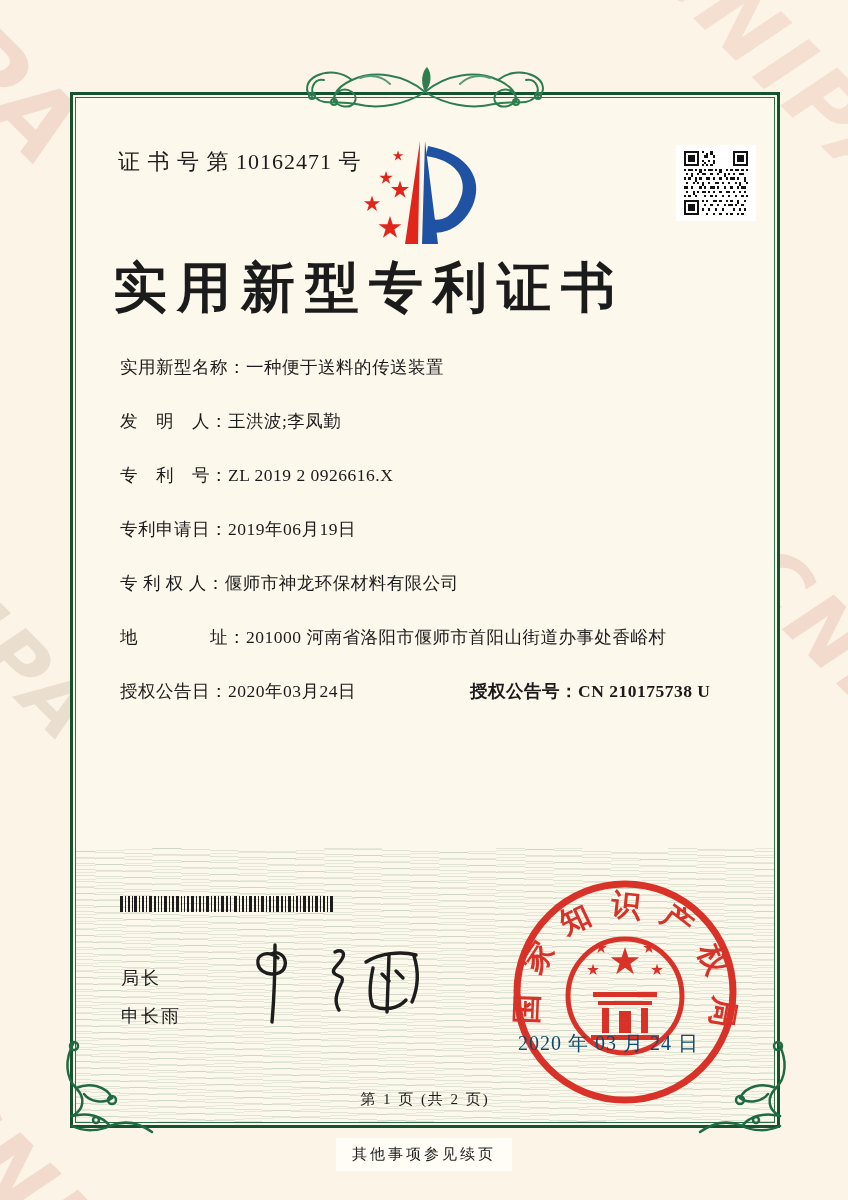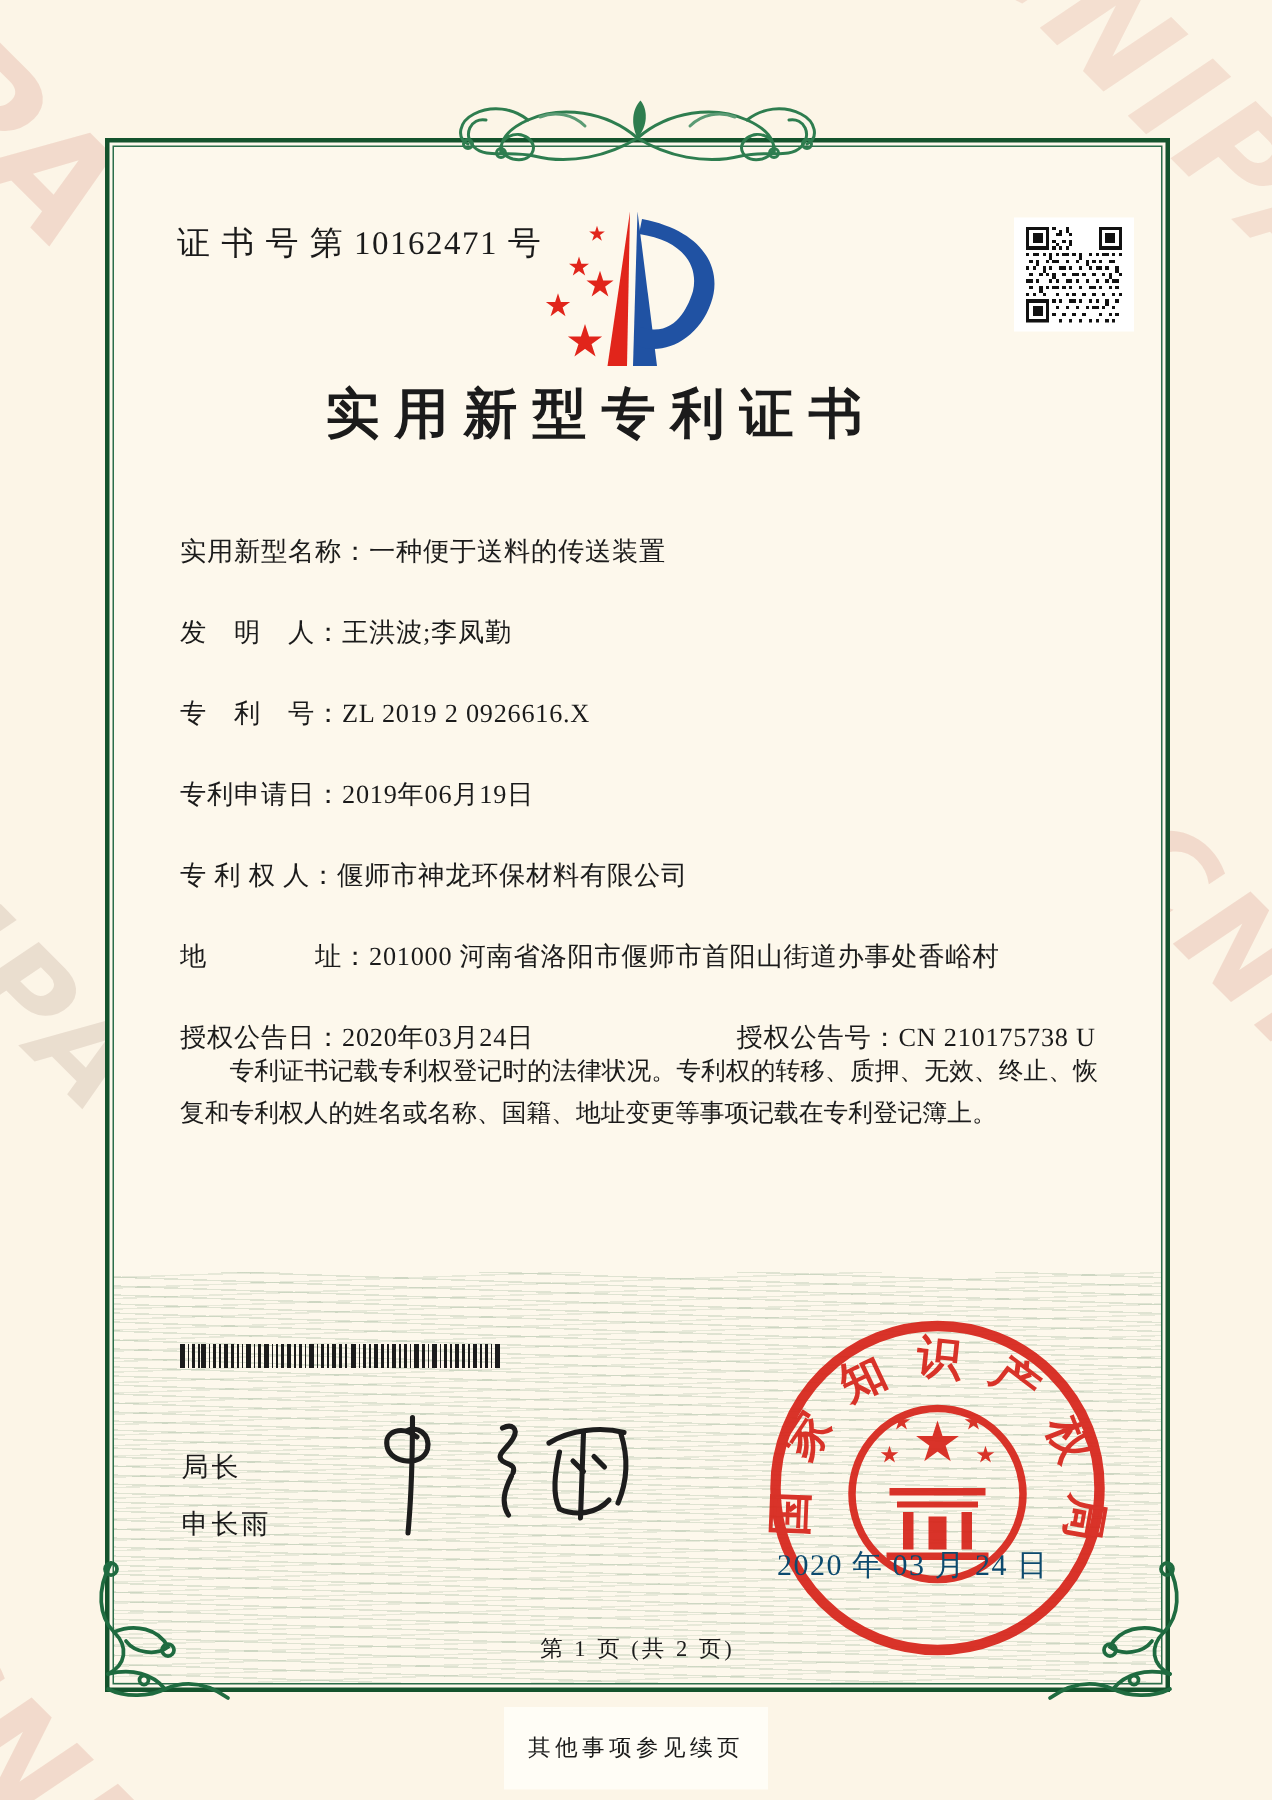--- a/index.html
+++ b/index.html
@@ -50,31 +50,31 @@
   .cert-no{
     position:absolute;left:118px;top:147px;font-size:22px;letter-spacing:1px;z-index:2;
   }
   .logo{position:absolute;left:358px;top:138px;z-index:2;}
   .qr{
     position:absolute;left:676px;top:145px;width:80px;height:76px;background:#fff;
     display:flex;align-items:center;justify-content:center;z-index:2;
   }
   .title{
     position:absolute;left:70px;top:252px;width:598px;text-align:center;
-    font-size:36px;font-weight:bold;letter-spacing:10px;z-index:2;margin-left:32px;
+    font-size:54px;font-weight:bold;letter-spacing:10px;z-index:2;
   }
   
   .row{
     position:absolute;left:120px;width:612px;font-size:17.5px;
     letter-spacing:.5px;white-space:nowrap;z-index:2;
   }
   .row .lab{white-space:pre;}
   .r0{top:355px;} .r1{top:409px;} .r2{top:463px;}
   .r3{top:517px;} .r4{top:571px;} .r5{top:625px;} .r6{top:679px;}
-  .pair2{position:absolute;left:371px;top:0;}
+  .pair2{position:absolute;left:350px;top:0;font-weight:bold;}
   
   .paras{
     position:absolute;left:120px;top:700px;width:612px;font-size:16.5px;
     line-height:27.5px;text-align:justify;z-index:2;
   }
   .paras p{margin:0;text-indent:2em;}
   
   .barcode{position:absolute;left:120px;top:896px;z-index:2;}
   .sig-labels{position:absolute;left:121px;top:966px;font-size:18px;letter-spacing:2px;z-index:2;}
   .sig-labels div{margin-bottom:14px;}
@@ -85,21 +85,21 @@
     position:absolute;left:518px;top:1030px;width:220px;font-size:20px;
     letter-spacing:1px;color:#0c4a6e;z-index:5;white-space:nowrap;
   }
   
   .page-info{
     position:absolute;left:70px;top:1090px;width:710px;text-align:center;
     font-size:15px;letter-spacing:2px;z-index:2;
   }
   .cont-note{
     position:absolute;left:50%;top:1138px;transform:translateX(-50%);
-    background:#fffdf6;padding:18px 16px;font-size:15px;letter-spacing:3px;z-index:5;
+    background:#fffdf6;padding:7px 16px;font-size:15px;letter-spacing:3px;z-index:5;
     white-space:nowrap;
   }
 </style>
 </head>
 <body>
 
 <span class="wm wm-pink w1">CNIPA</span>
 <span class="wm wm-pink w2">CNIPA</span>
 <span class="wm wm-gray w3">CNIPA</span>
 <span class="wm wm-gray w4">CNIPA</span>
@@ -205,21 +205,20 @@
   <span class="lab">地　　　　址：</span><span>201000 河南省洛阳市偃师市首阳山街道办事处香峪村</span>
 </div>
 <div class="row r6">
   <span class="lab">授权公告日：</span><span>2020年03月24日</span>
   <span class="pair2">
     <span class="lab">授权公告号：</span><span>CN 210175738 U</span>
   </span>
 </div>
 
 <div class="paras">
-  <p>专利证书记载专利权登记时的法律状况。专利权的转移、质押、无效、终止、恢复和专利权人的姓名或名称、国籍、地址变更等事项记载在专利登记簿上。</p>
 </div>
 
 <svg class="barcode" width="216" height="16" viewBox="0 0 216 16" shape-rendering="crispEdges">
   <path fill="#1c1c1c" d="M0 0h3v16h-3z M5 0h1v16h-1z M8 0h2v16h-2z M12 0h1v16h-1z M14 0h3v16h-3z M19 0h1v16h-1z M22 0h2v16h-2z M26 0h1v16h-1z M29 0h3v16h-3z M34 0h2v16h-2z M38 0h1v16h-1z M41 0h1v16h-1z M44 0h3v16h-3z M49 0h1v16h-1z M52 0h2v16h-2z M56 0h3v16h-3z M61 0h1v16h-1z M64 0h1v16h-1z M67 0h2v16h-2z M71 0h3v16h-3z M76 0h1v16h-1z M79 0h2v16h-2z M83 0h1v16h-1z M86 0h3v16h-3z M91 0h1v16h-1z M94 0h2v16h-2z M98 0h1v16h-1z M101 0h3v16h-3z M106 0h2v16h-2z M110 0h1v16h-1z M114 0h3v16h-3z M119 0h1v16h-1z M122 0h2v16h-2z M126 0h1v16h-1z M129 0h3v16h-3z M134 0h2v16h-2z M138 0h1v16h-1z M141 0h3v16h-3z M146 0h1v16h-1z M149 0h2v16h-2z M153 0h1v16h-1z M156 0h3v16h-3z M161 0h2v16h-2z M165 0h1v16h-1z M168 0h3v16h-3z M173 0h1v16h-1z M176 0h2v16h-2z M180 0h1v16h-1z M183 0h3v16h-3z M188 0h2v16h-2z M192 0h1v16h-1z M195 0h3v16h-3z M200 0h1v16h-1z M203 0h2v16h-2z M207 0h1v16h-1z M210 0h3v16h-3z"></path>
 </svg>
 
 <div class="sig-labels">
   <div>局长</div>
   <div>申长雨</div>
 </div>

